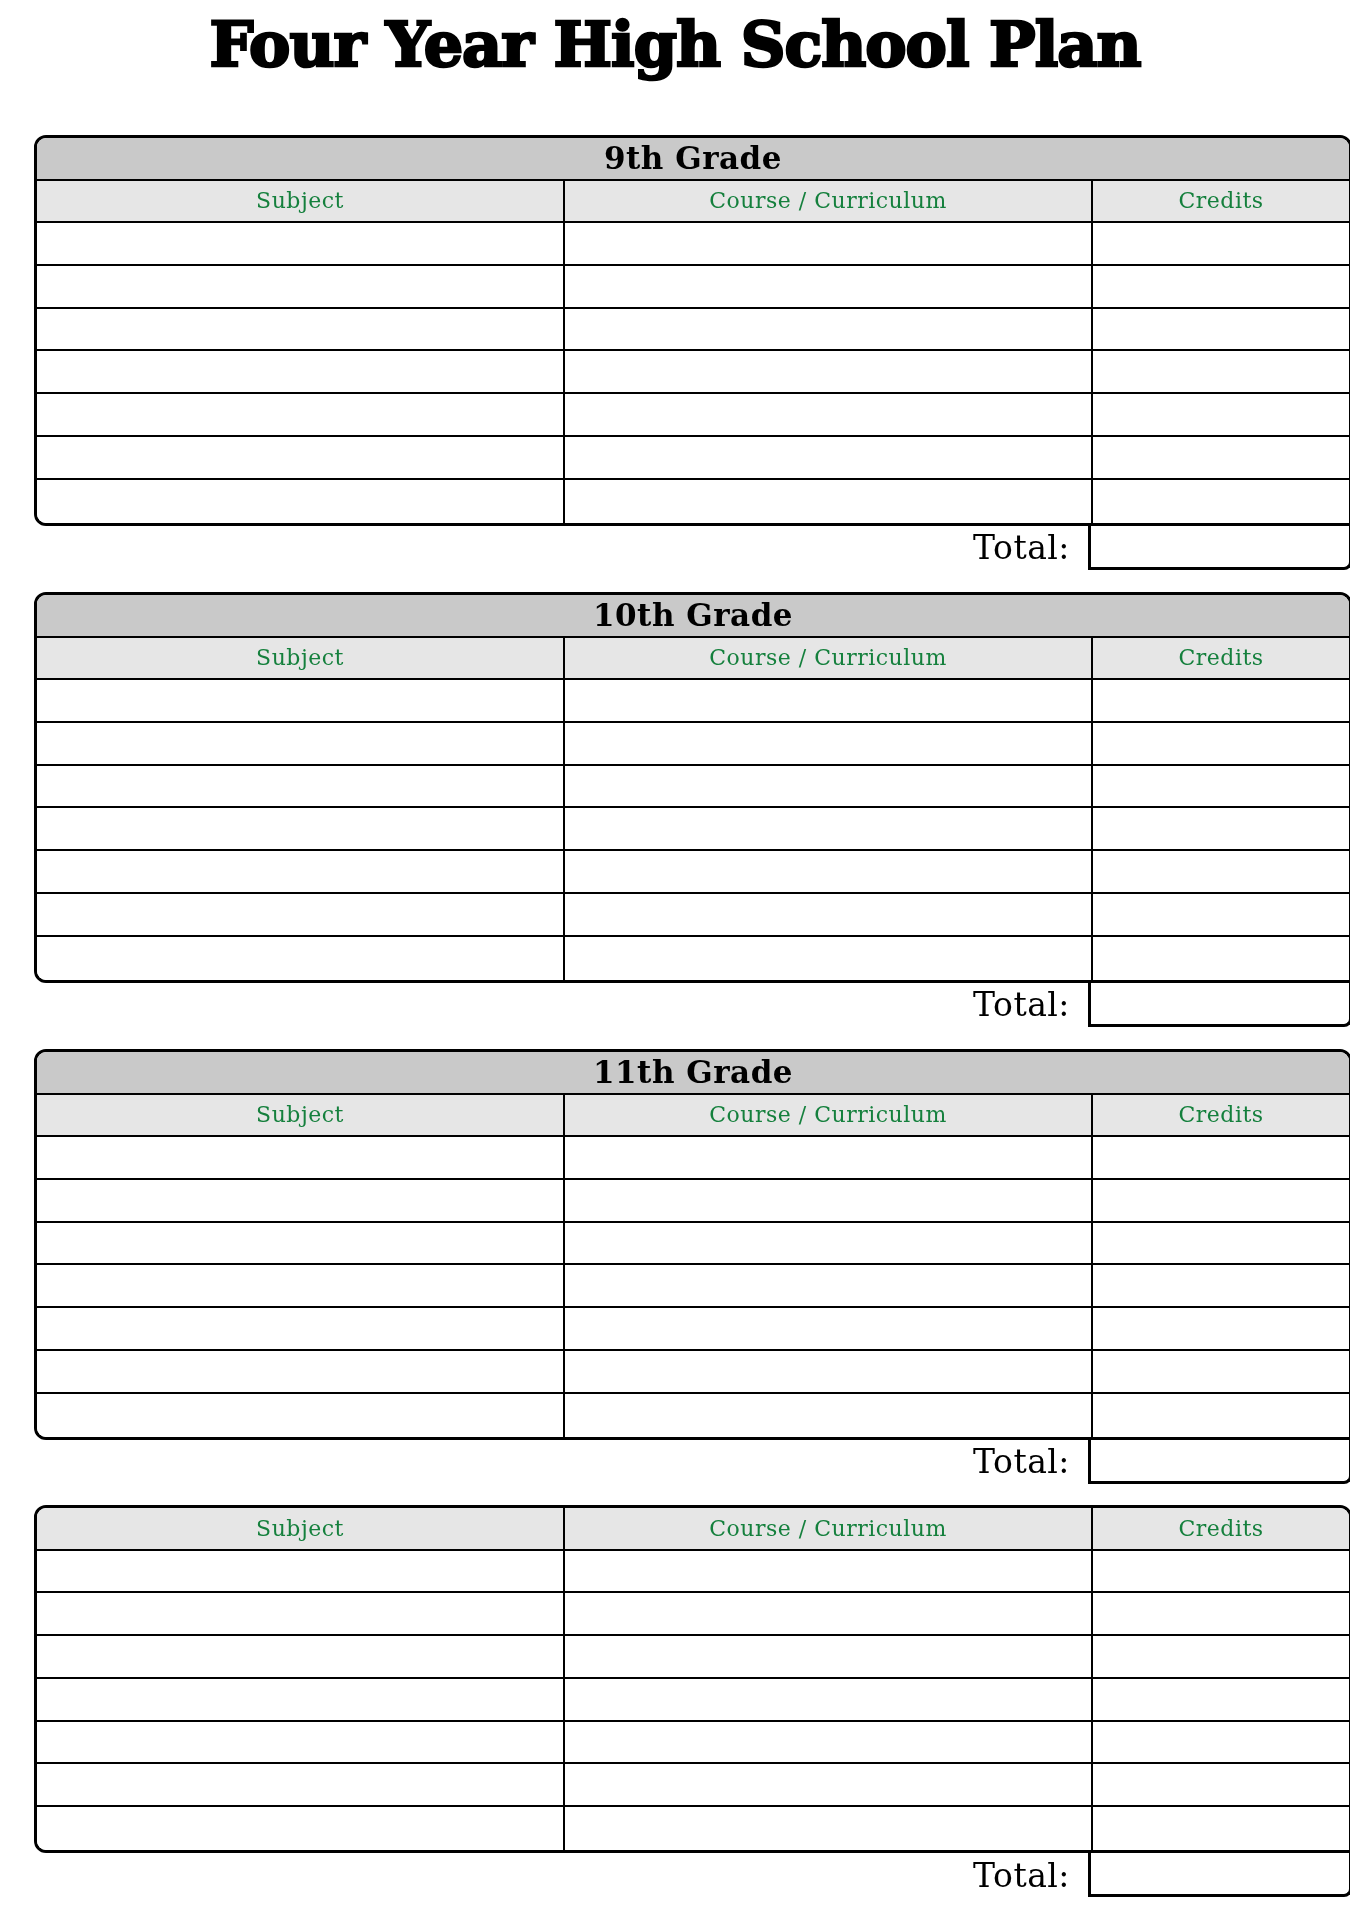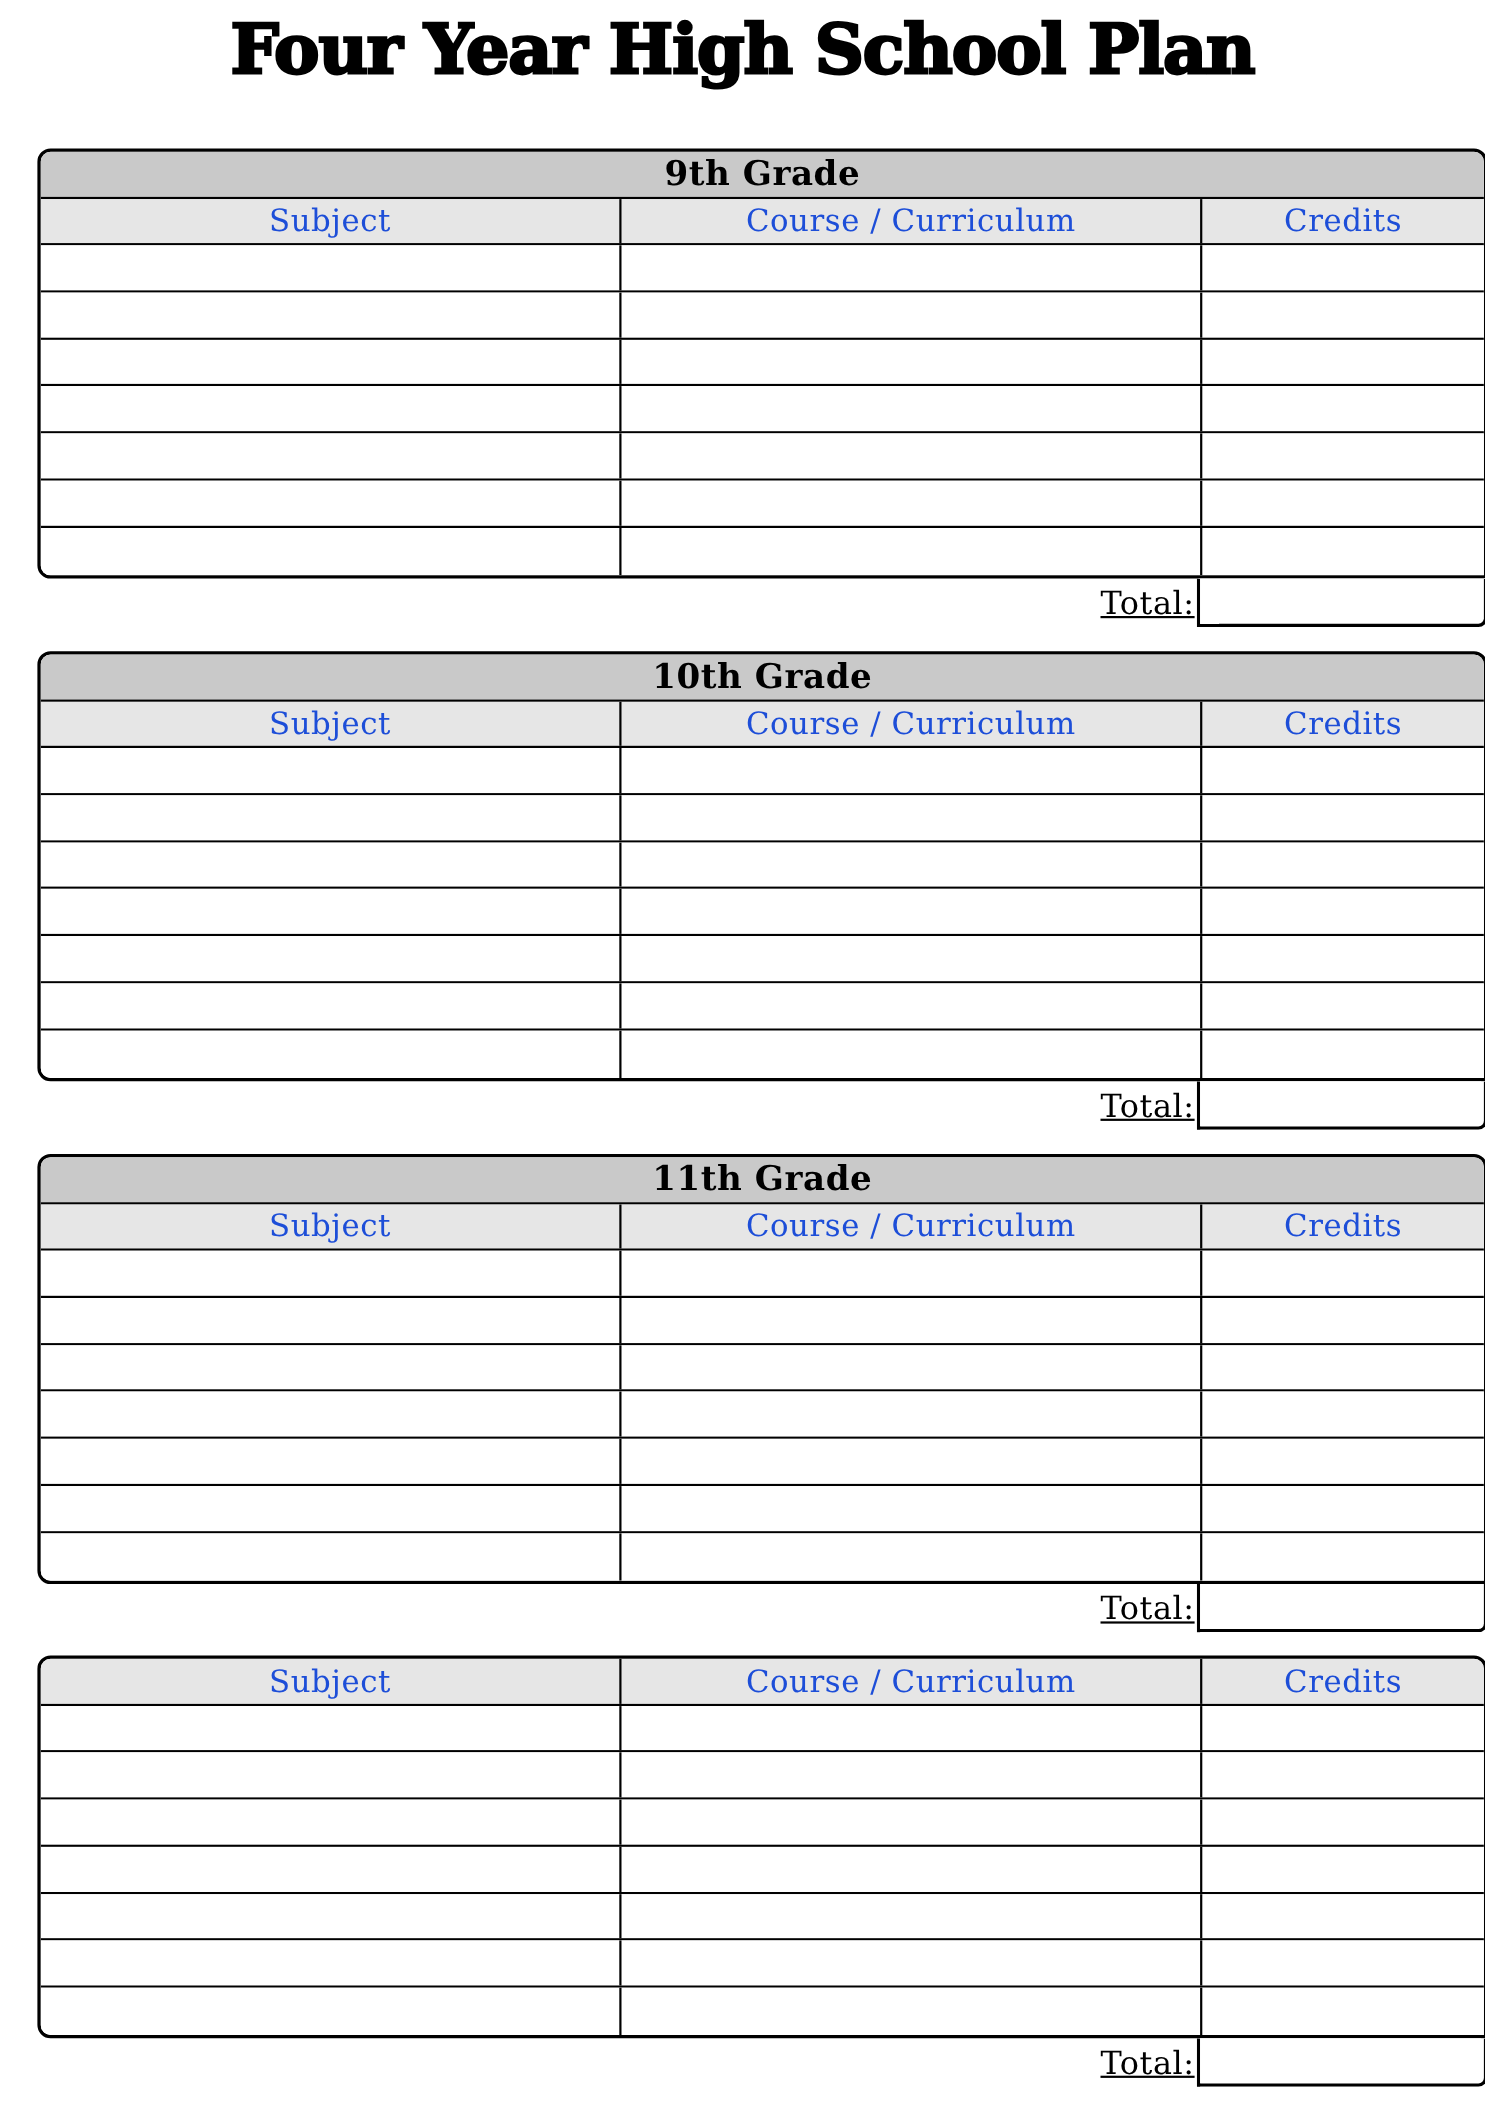--- a/index.html
+++ b/index.html
@@ -64,33 +64,32 @@
   }
   .rows .row:last-child{height:43px;border-bottom:none;}
 
   .cell{box-sizing:border-box;height:100%;}
   .c-subject{width:526px;}
   .c-course{width:528px;border-left:2.5px solid var(--line);}
   .c-credits{flex:1;border-left:2.5px solid var(--line);}
 
   .hcell{
     display:flex;align-items:center;justify-content:center;
-    font-size:28px;letter-spacing:0.5px;color:#1d4ed8;
+    font-size:22px;letter-spacing:0.5px;color:#15803d;
   }
 
   
   .trow{
     display:flex;justify-content:flex-end;align-items:stretch;
     height:44px;
   }
   .tlabel{
     display:flex;align-items:center;
-    font-size:29px;letter-spacing:0.5px;
-    padding-right:2px;
-    text-decoration:underline;
+    font-size:33px;letter-spacing:0.5px;
+    padding-right:18px;
   }
   .tbox{
     width:264px;
     box-sizing:border-box;
     border:3px solid var(--line);
     border-top:none;
     border-radius:0 0 8px 0;
     background:#fff;
     font-size:28px;
     display:flex;align-items:center;justify-content:center;

